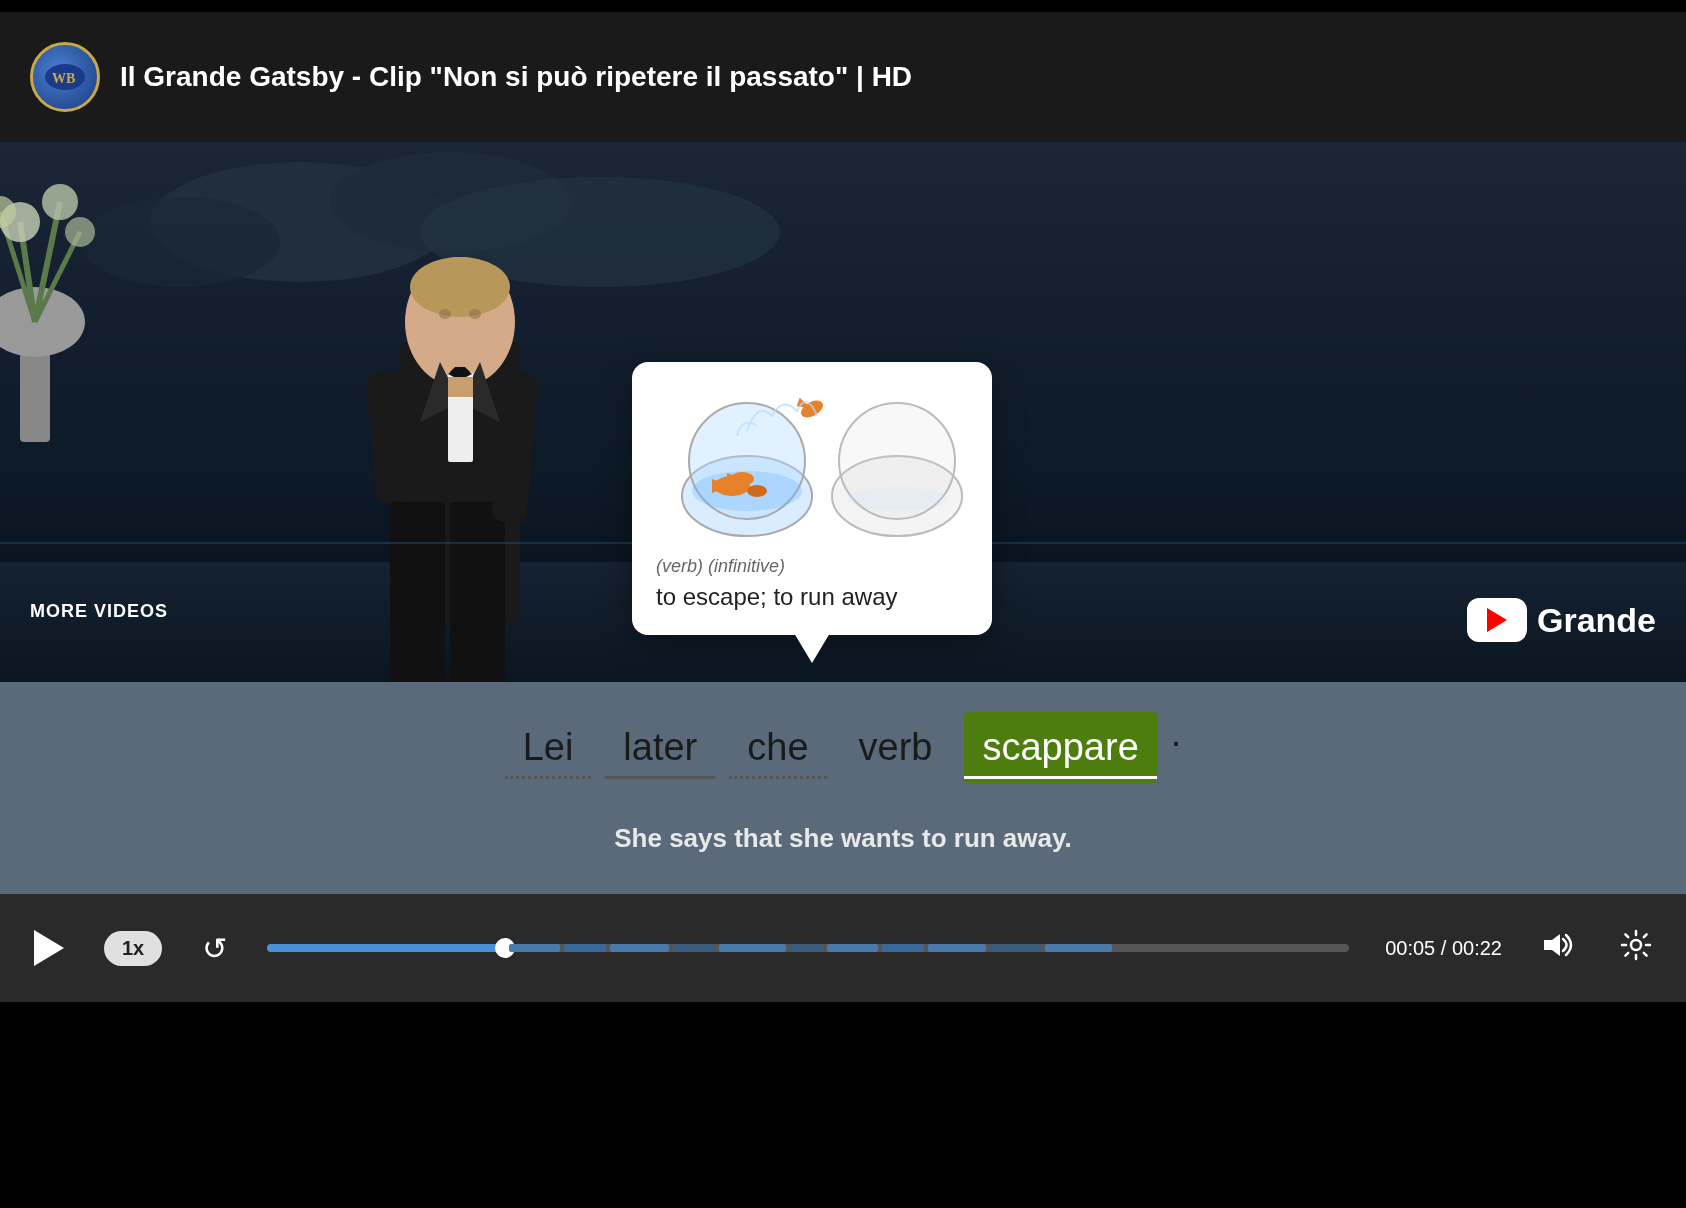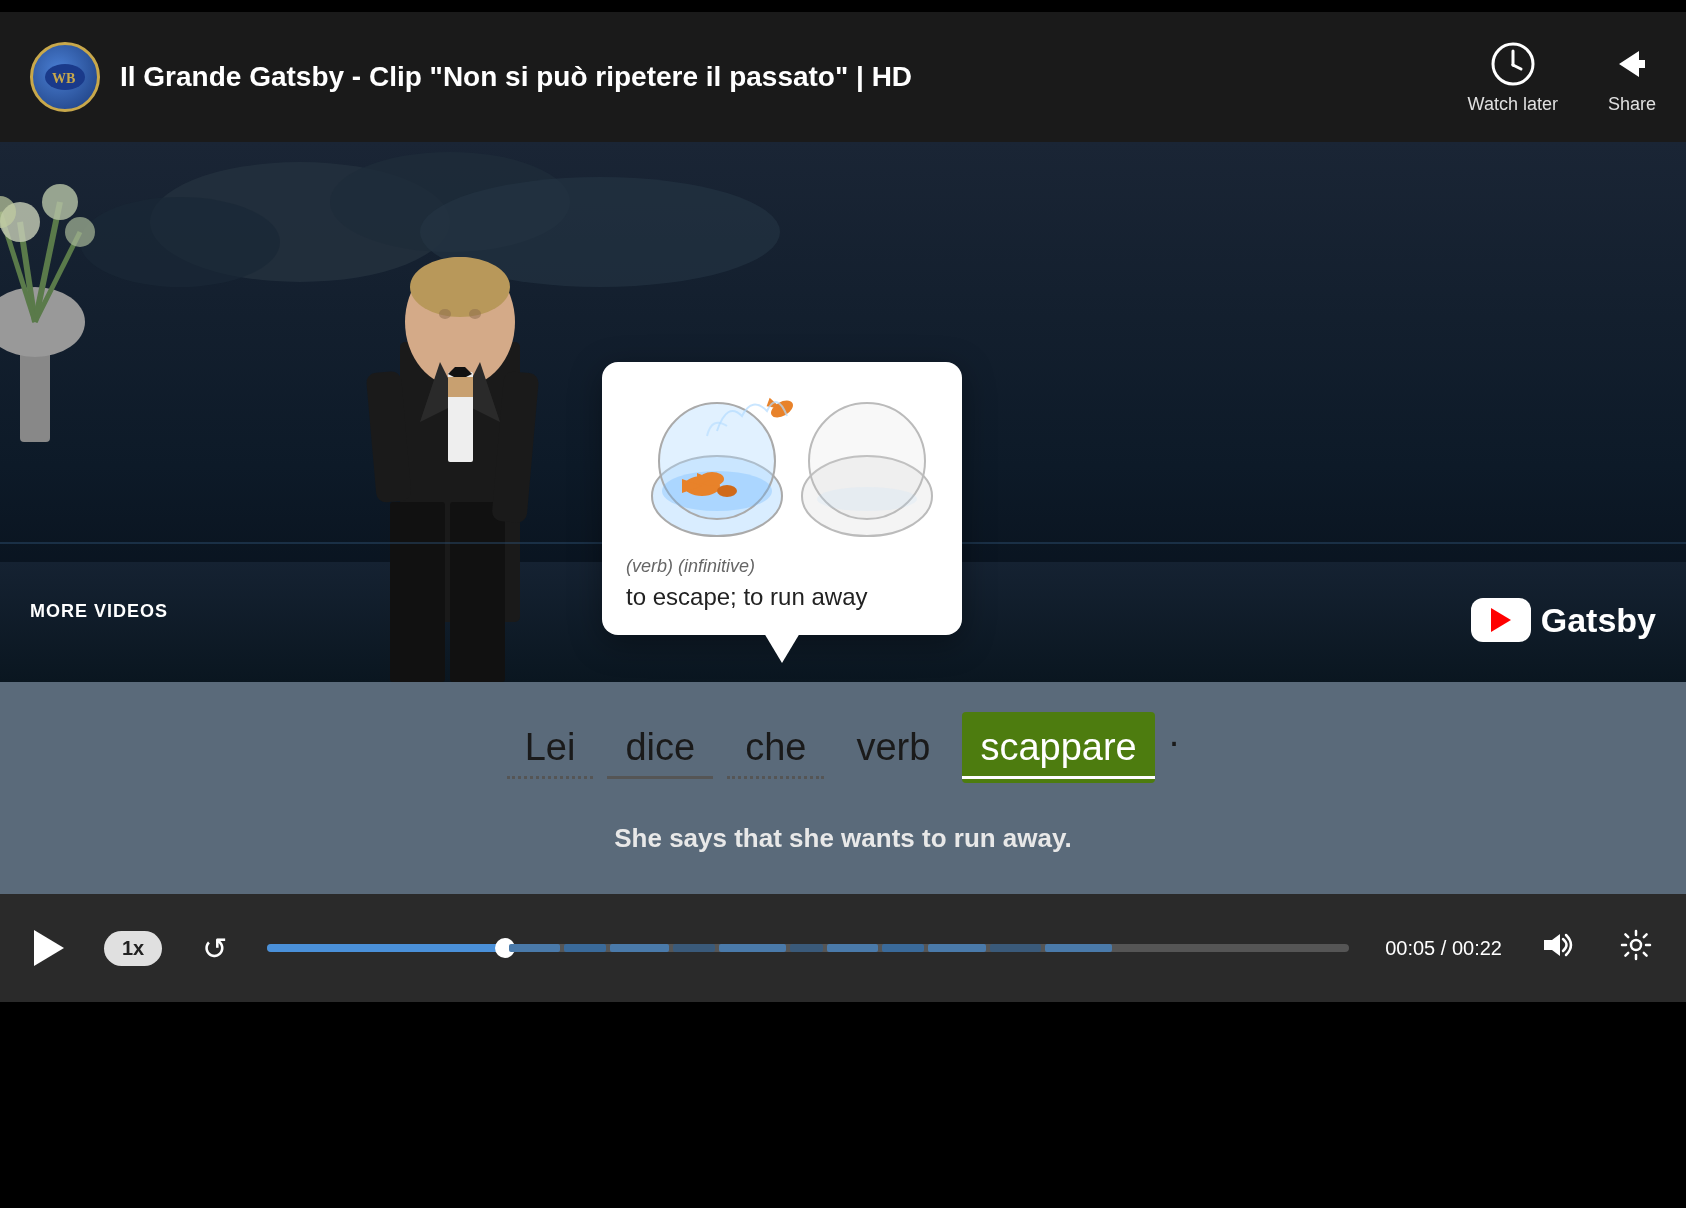--- a/index.html
+++ b/index.html
@@ -119,21 +119,21 @@
     #yt-text {
       color: #fff;
       font-size: 34px;
       font-weight: 700;
       font-family: 'Arial', sans-serif;
     }
 
     
     #tooltip-popup {
       position: absolute;
-      left: 602px;
+      left: 632px;
       top: 220px;
       width: 360px;
       background: #fff;
       border-radius: 16px;
       padding: 24px;
       box-shadow: 0 8px 32px rgba(0,0,0,0.35);
       z-index: 10;
     }
     #tooltip-popup::after {
       content: '';
@@ -357,40 +357,20 @@
 <div id="top-bar">
   <div id="wb-logo">
     <svg viewBox="0 0 44 30" fill="none" xmlns="http://www.w3.org/2000/svg">
       <ellipse cx="22" cy="15" rx="20" ry="13" fill="#1a3a8a"></ellipse>
       <text x="9" y="21" font-size="14" font-weight="bold" fill="#c8a84b" font-family="serif">WB</text>
     </svg>
   </div>
 
   <div id="video-title">Il Grande Gatsby - Clip "Non si può ripetere il passato" | HD</div>
 
-  <div id="top-actions">
-    <div class="top-action-btn">
-      <div class="icon-circle">
-        <svg width="46" height="46" viewBox="0 0 46 46" fill="none">
-          <circle cx="23" cy="23" r="20" stroke="white" stroke-width="3" fill="none"></circle>
-          <line x1="23" y1="10" x2="23" y2="24" stroke="white" stroke-width="3" stroke-linecap="round"></line>
-          <line x1="23" y1="24" x2="31" y2="28" stroke="white" stroke-width="3" stroke-linecap="round"></line>
-        </svg>
-      </div>
-      <span>Watch later</span>
-    </div>
-    <div class="top-action-btn">
-      <div class="icon-circle">
-        <svg width="46" height="46" viewBox="0 0 46 46" fill="none">
-          <path d="M10 23 L30 10 L30 19 L36 19 L36 27 L30 27 L30 36 Z" fill="white"></path>
-        </svg>
-      </div>
-      <span>Share</span>
-    </div>
-  </div>
 </div>
 
 <div id="video-area">
   <div id="sky-bg"></div>
 
   <svg id="scene-svg" style="position:absolute;inset:0;width:100%;height:100%;" viewBox="0 0 1686 540" preserveAspectRatio="xMidYMid slice">
 
     <defs>
       <linearGradient id="skyGrad" x1="0" y1="0" x2="0" y2="1">
         <stop offset="0%" stop-color="#1a2535"></stop>
@@ -450,21 +430,21 @@
 
     <rect x="0" y="400" width="1686" height="2" fill="#2a4a6a" opacity="0.5"></rect>
   </svg>
 
   <div id="more-videos">
     <span>MORE VIDEOS</span>
   </div>
 
   <div id="youtube-watermark">
     <div id="yt-play-icon"></div>
-    <div id="yt-text">Gatsby</div>
+    <div id="yt-text">Grande</div>
   </div>
 
   <div id="tooltip-popup">
     <div id="tooltip-image">
 
       <svg width="310" height="150" viewBox="0 0 310 150">
 
         <ellipse cx="90" cy="105" rx="65" ry="40" fill="rgba(180,220,255,0.5)" stroke="#aaa" stroke-width="2"></ellipse>
         <ellipse cx="90" cy="70" rx="58" ry="58" fill="rgba(180,220,255,0.4)" stroke="#aaa" stroke-width="2"></ellipse>
 
@@ -489,21 +469,21 @@
       </svg>
     </div>
     <div id="tooltip-pos">(verb) (infinitive)</div>
     <div id="tooltip-definition">to escape; to run away</div>
   </div>
 </div>
 
 <div id="subtitle-area">
   <div id="sentence-row">
     <button class="word-btn underline-dotted">Lei</button>
-    <button class="word-btn underline-solid">dice</button>
+    <button class="word-btn underline-solid">later</button>
     <button class="word-btn underline-dotted">che</button>
     <button class="word-btn">verb</button>
     <button class="word-btn active underline-solid">scappare</button>
     <span class="period">.</span>
   </div>
 
   <div id="translation-row">
     <div id="translation-text">She says that she wants to run away.</div>
   </div>
 </div>

